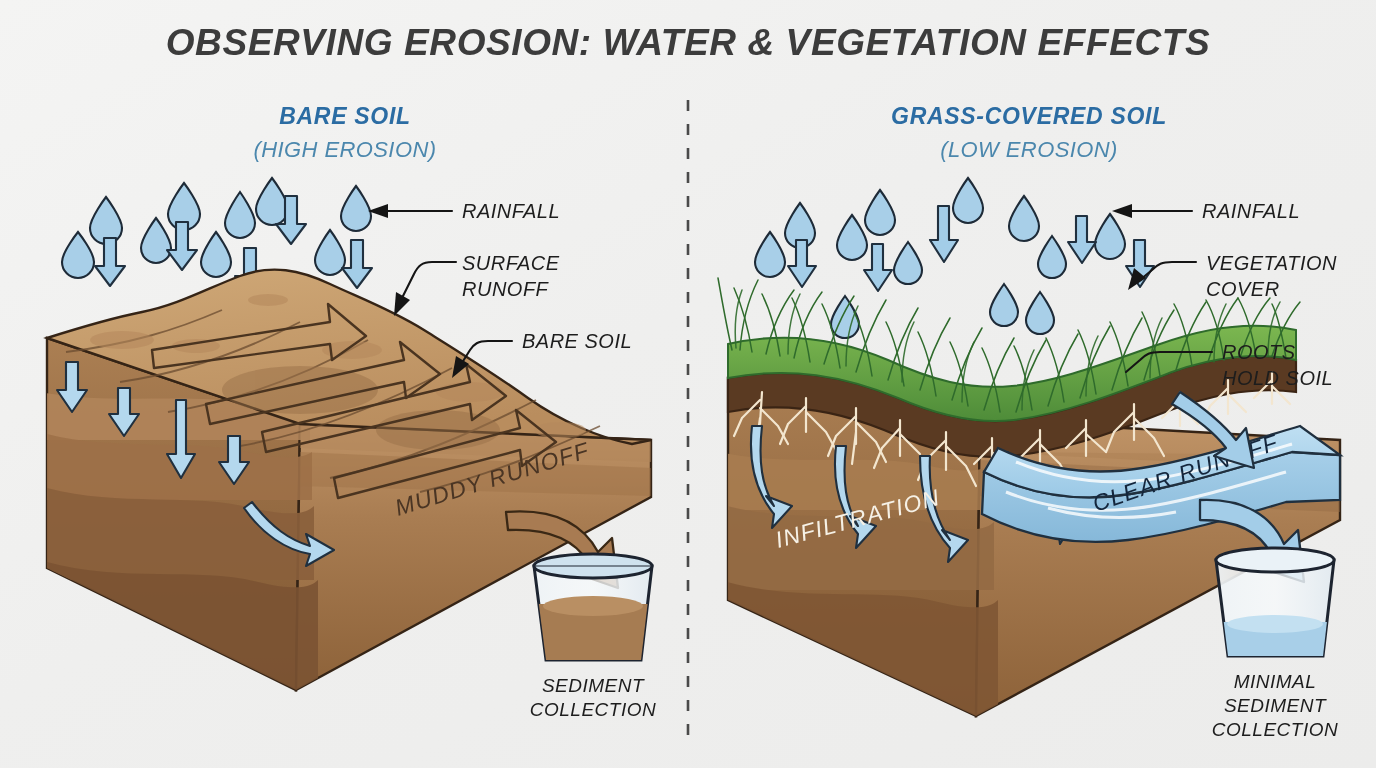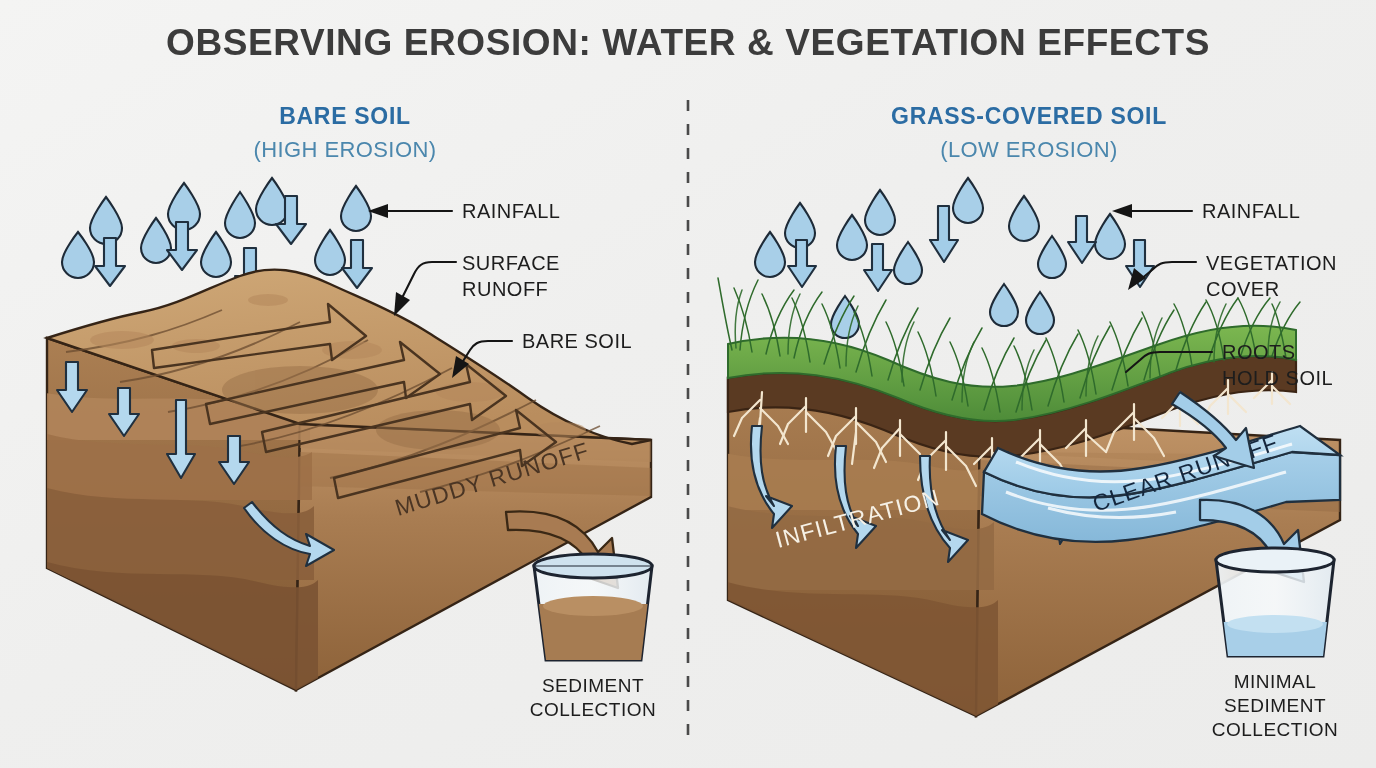--- a/index.html
+++ b/index.html
@@ -7,20 +7,21 @@
     padding: 0;
     background: #f2f2f1;
   }
   #page {
     position: relative;
     width: 1376px;
     height: 768px;
     overflow: hidden;
     background: linear-gradient(150deg, #f4f4f3 0%, #efefee 45%, #ececeb 100%);
     font-family: "Liberation Sans", sans-serif;
+    font-style: italic;
   }
   svg#scene {
     position: absolute;
     inset: 0;
     width: 1376px;
     height: 768px;
     display: block;
   }
   .ttl {
     font-family: "Liberation Sans", sans-serif;

